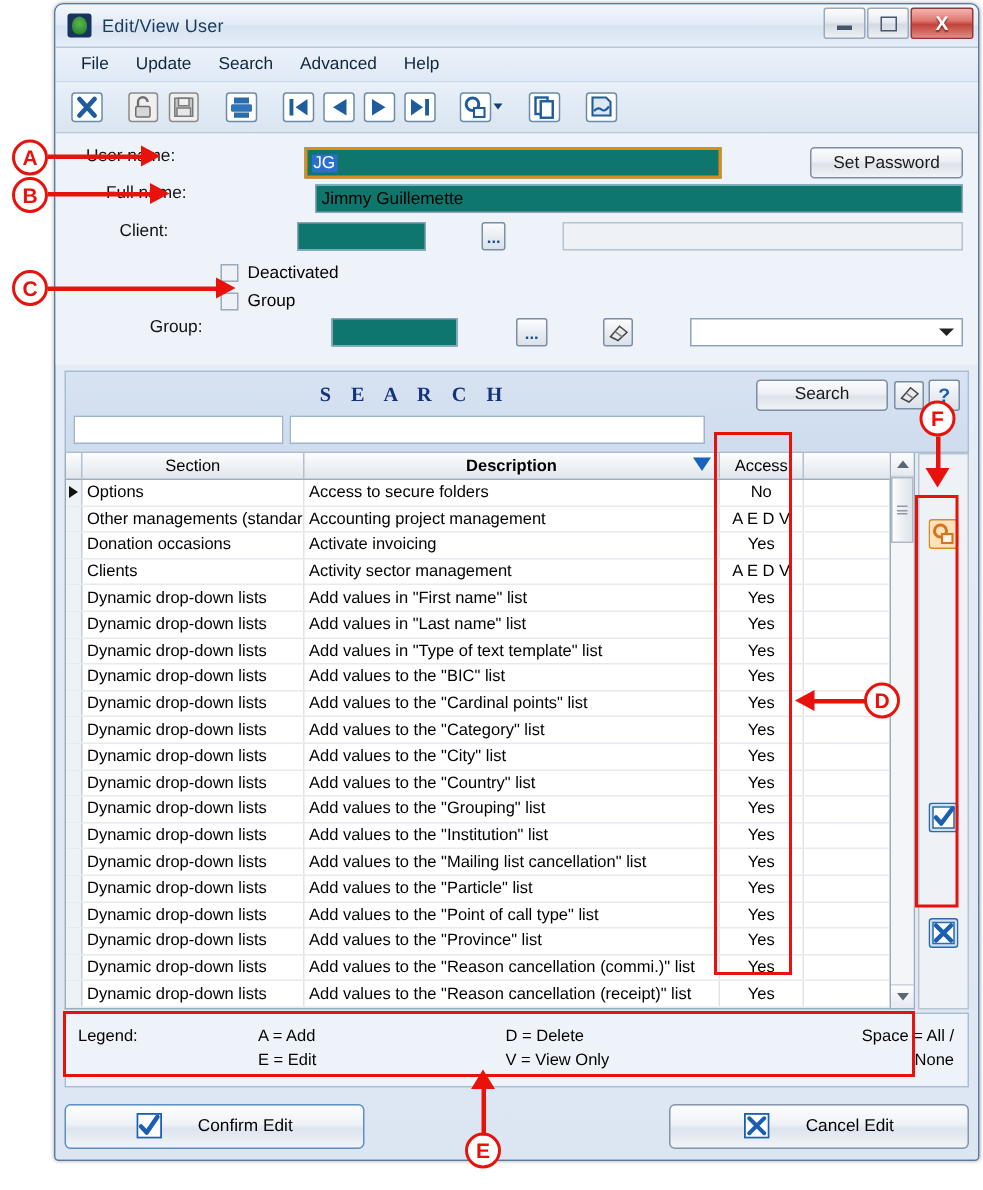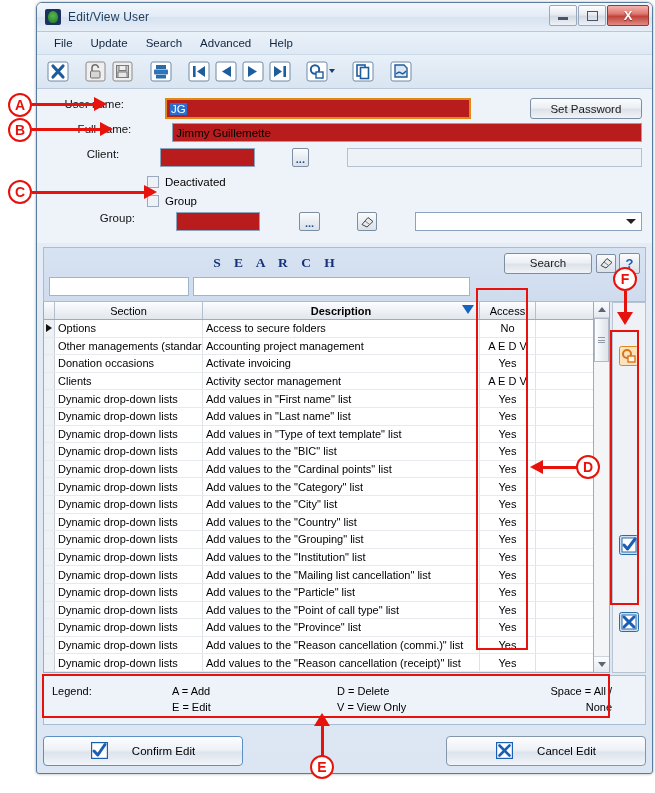--- a/index.html
+++ b/index.html
@@ -89,23 +89,23 @@
     margin-right:2px;position:relative;
   }
   .tb-gap{width:11px;}
   .ic{display:block;}
 
   
   .form{padding:9px 10px 6px 10px;background:#eef3f9;}
   .row{display:flex;align-items:flex-start;margin-bottom:5px;height:20px;gap:35px;}
   .lbl{width:88px;text-align:right;padding-right:6px;font-size:11.5px;color:#111;}
   .inp{
-    height:19px;border:1px solid #8ba3bd;background:#b91c1c;
+    height:19px;border:1px solid #8ba3bd;background:#0f766e;
     font-family:"Liberation Sans",sans-serif;font-size:11.5px;
-    padding:0 3px;box-sizing:border-box;display:flex;align-items:center;
+    padding:0 3px;box-sizing:border-box;display:flex;align-items:center;margin-left:45px;
   }
   .inp.focus{border:2px solid #e08a16;height:21px;}
   .sel-text{background:#2a6fd0;color:#fff;padding:0 1px;}
   .btn{
     height:21px;border:1px solid #7d8ea3;border-radius:3px;
     background:linear-gradient(180deg,#fbfcfd 0%,#eceff4 45%,#dde2ea 55%,#f0f3f7 100%);
     font-size:11.5px;display:flex;align-items:center;justify-content:center;
     box-sizing:border-box;color:#1a1a1a;
   }
   .ellipsis-btn{
@@ -643,21 +643,21 @@
       <div class="lg-line">Legend:</div>
     </div>
     <div class="lg-col" style="left:128px">
       <div class="lg-line">A = Add</div>
       <div class="lg-line">E = Edit</div>
     </div>
     <div class="lg-col" style="left:293px">
       <div class="lg-line">D = Delete</div>
       <div class="lg-line">V = View Only</div>
     </div>
-    <div class="lg-col" style="left:478px;width:90px;text-align:right">
+    <div class="lg-col" style="left:502px;width:90px;text-align:right">
       <div class="lg-line" style="justify-content:flex-end">Space = All /</div>
       <div class="lg-line" style="justify-content:flex-end">None</div>
     </div>
   </div>
 
   <div class="footer">
     <div class="bigbtn">
       <svg width="17" height="17" viewBox="0 0 17 17">
         <rect x="0.5" y="0.5" width="16" height="16" fill="#fff" stroke="#1a5fb4" stroke-width="1.4"></rect>
         <path d="M3 9 L6.8 13 L14 2.5" stroke="#1a5fb4" stroke-width="3" fill="none" stroke-linecap="round" stroke-linejoin="round"></path>

